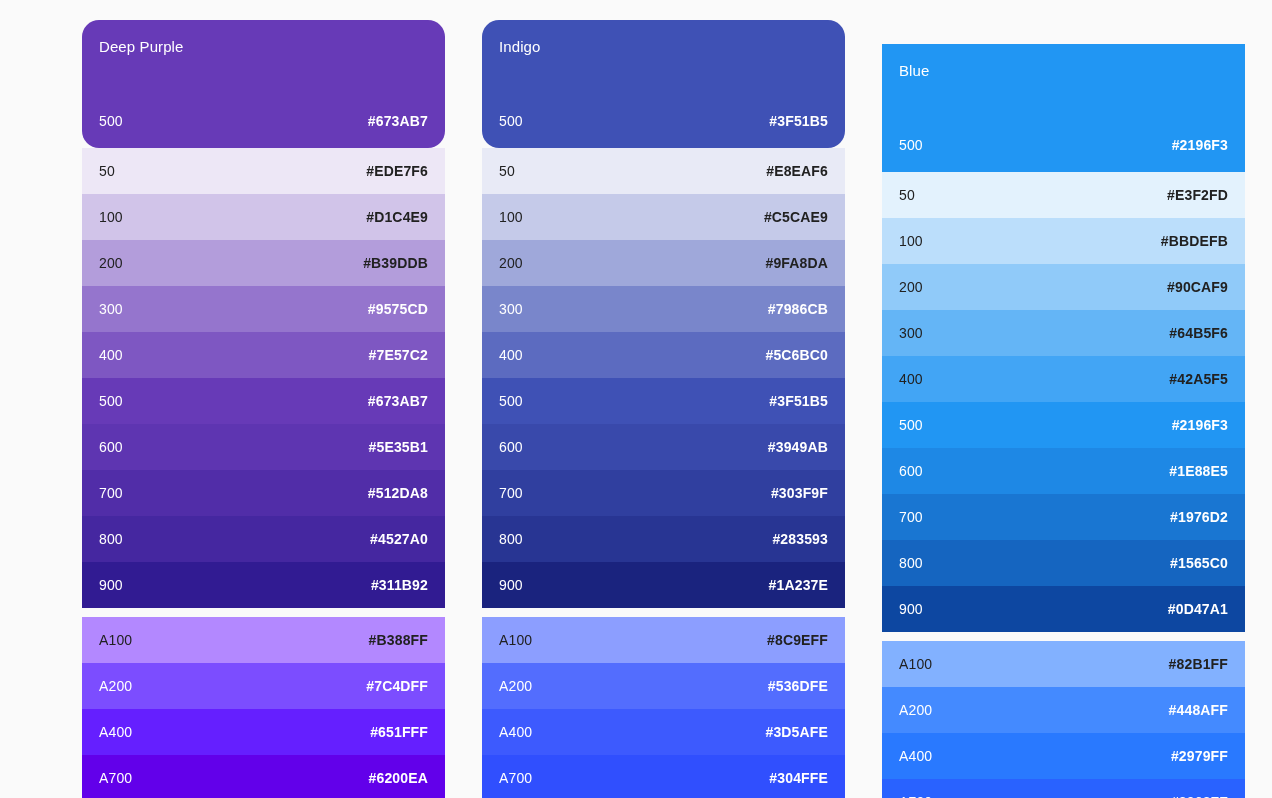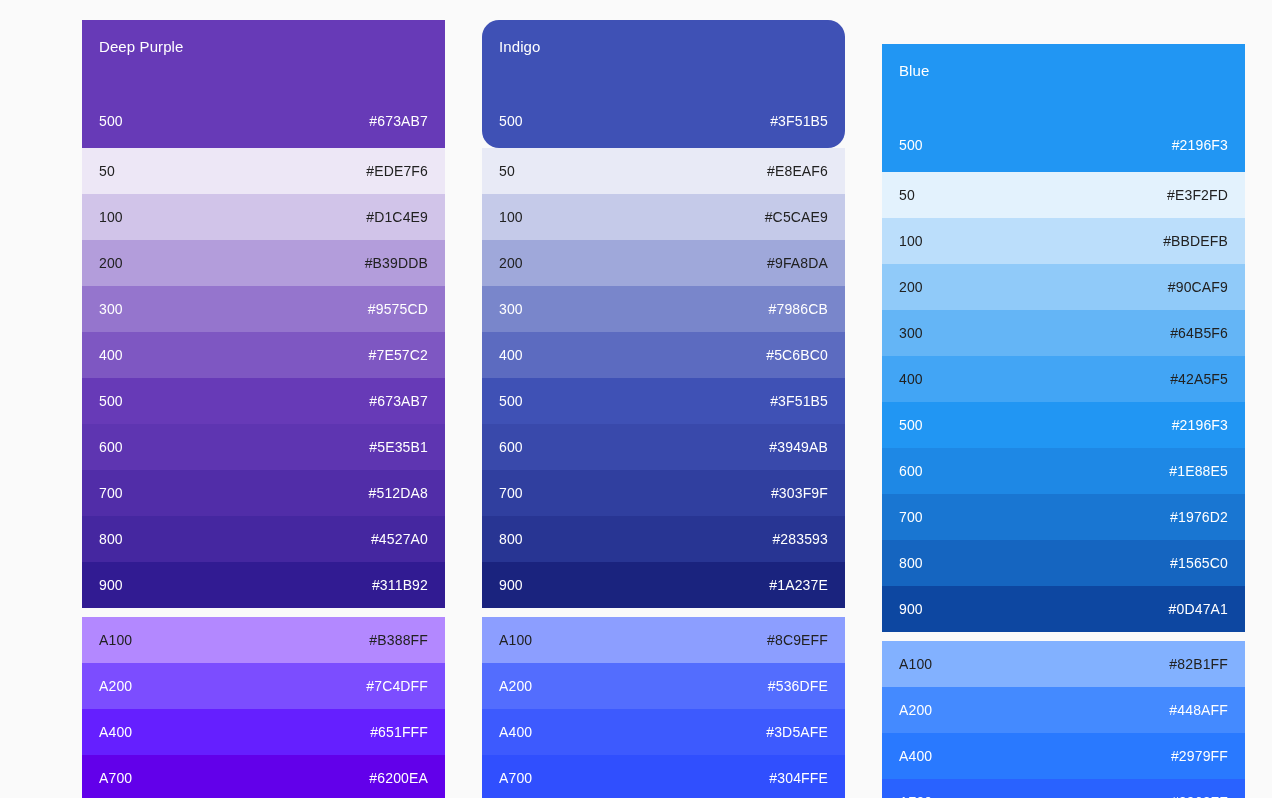--- a/index.html
+++ b/index.html
@@ -60,31 +60,31 @@
     height: 46px;
     display: flex;
     justify-content: space-between;
     align-items: center;
     padding: 12px 17px;
     font-size: 14px;
     line-height: 17px;
   }
 
   .shade-name { letter-spacing: 0.15px; white-space: nowrap; }
-  .shade-hex  { letter-spacing: 0.15px; white-space: nowrap; text-align: right; }
+  .shade-hex  { letter-spacing: 0.15px; white-space: nowrap; text-align: right; font-weight: bold; }
 
   .text-light { color: #FFFFFF; }
   .text-dark  { color: #212121; }
 </style>
 </head>
 <body>
 
 <div id="palette-grid">
     <div class="palette-column">
-      <div class="palette-header text-light" style="background: rgb(103, 58, 183);">
+      <div class="palette-header text-light" style="background: rgb(103, 58, 183); border-radius: 17px;">
         <div class="header-title">Deep Purple</div>
         <div class="header-row">
           <span class="shade-name">500</span>
           <span class="shade-hex">#673AB7</span>
         </div>
       </div>
       <div class="shade-group">
         <div class="shade-row text-dark" style="background: rgb(237, 231, 246);">
           <span class="shade-name">50</span>
           <span class="shade-hex">#EDE7F6</span>

